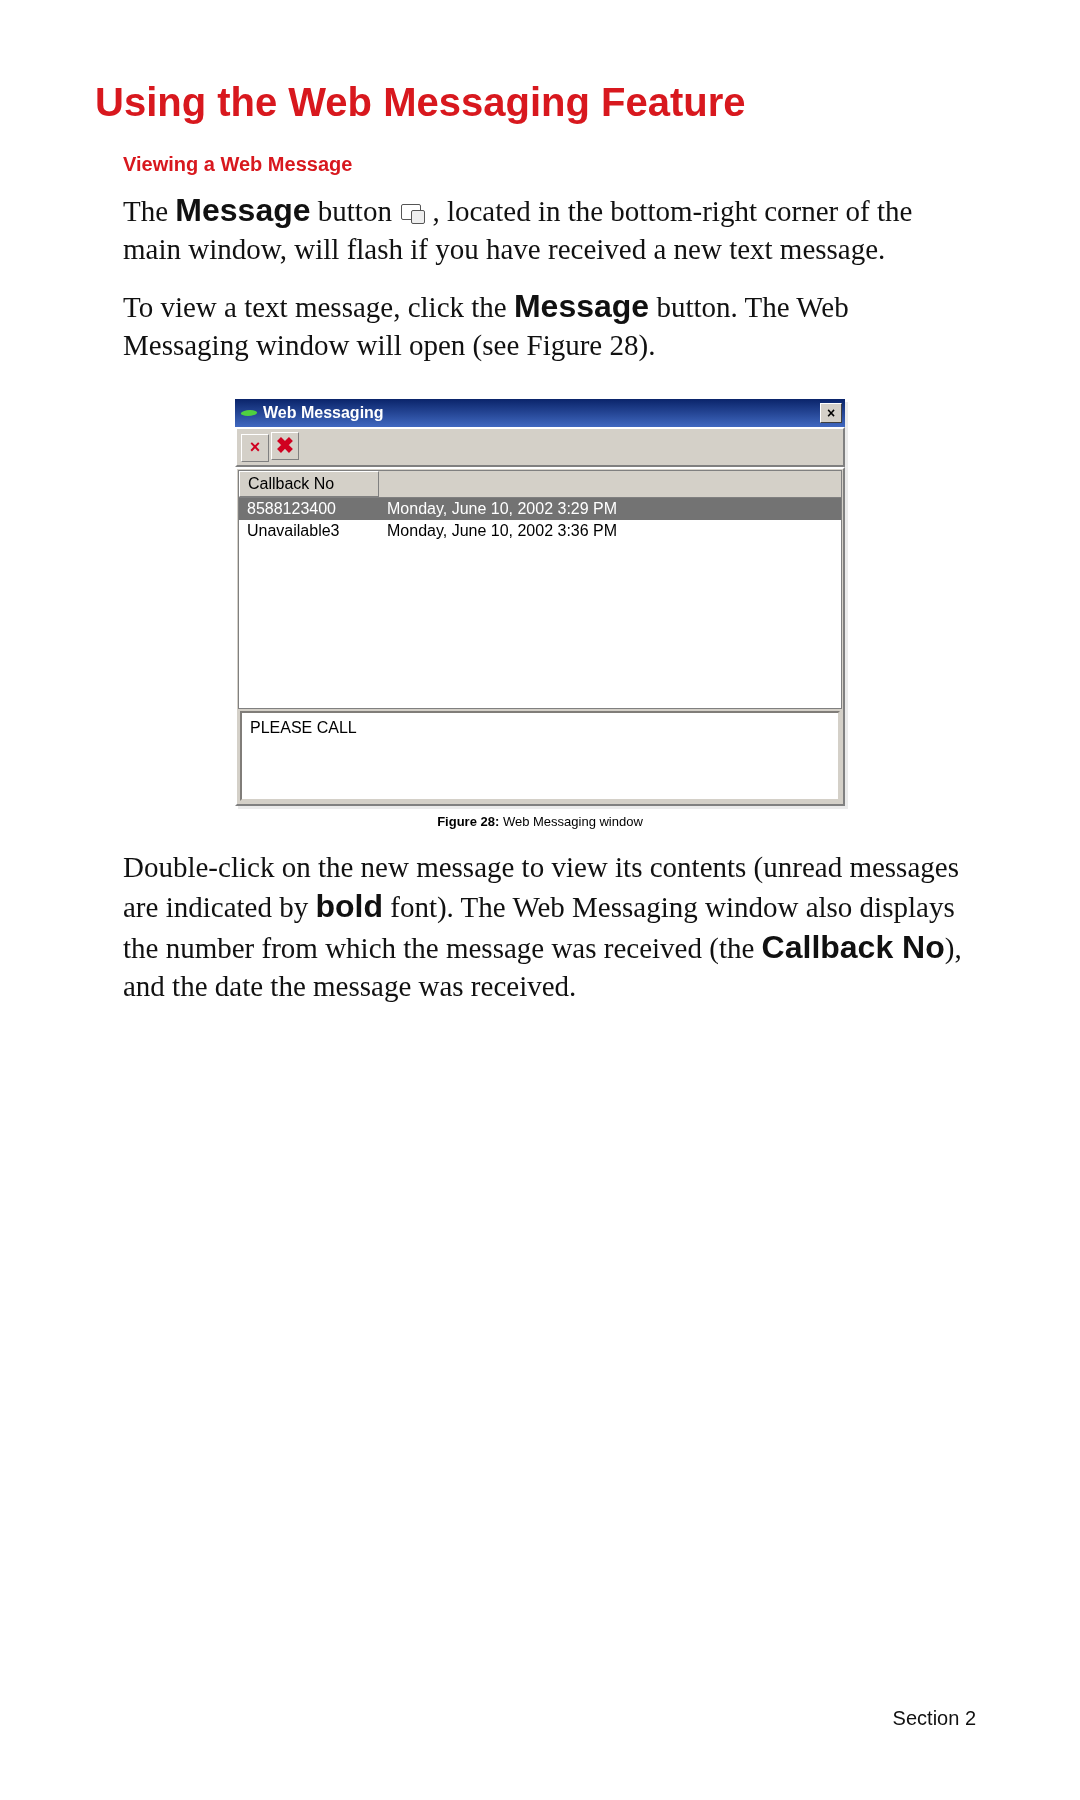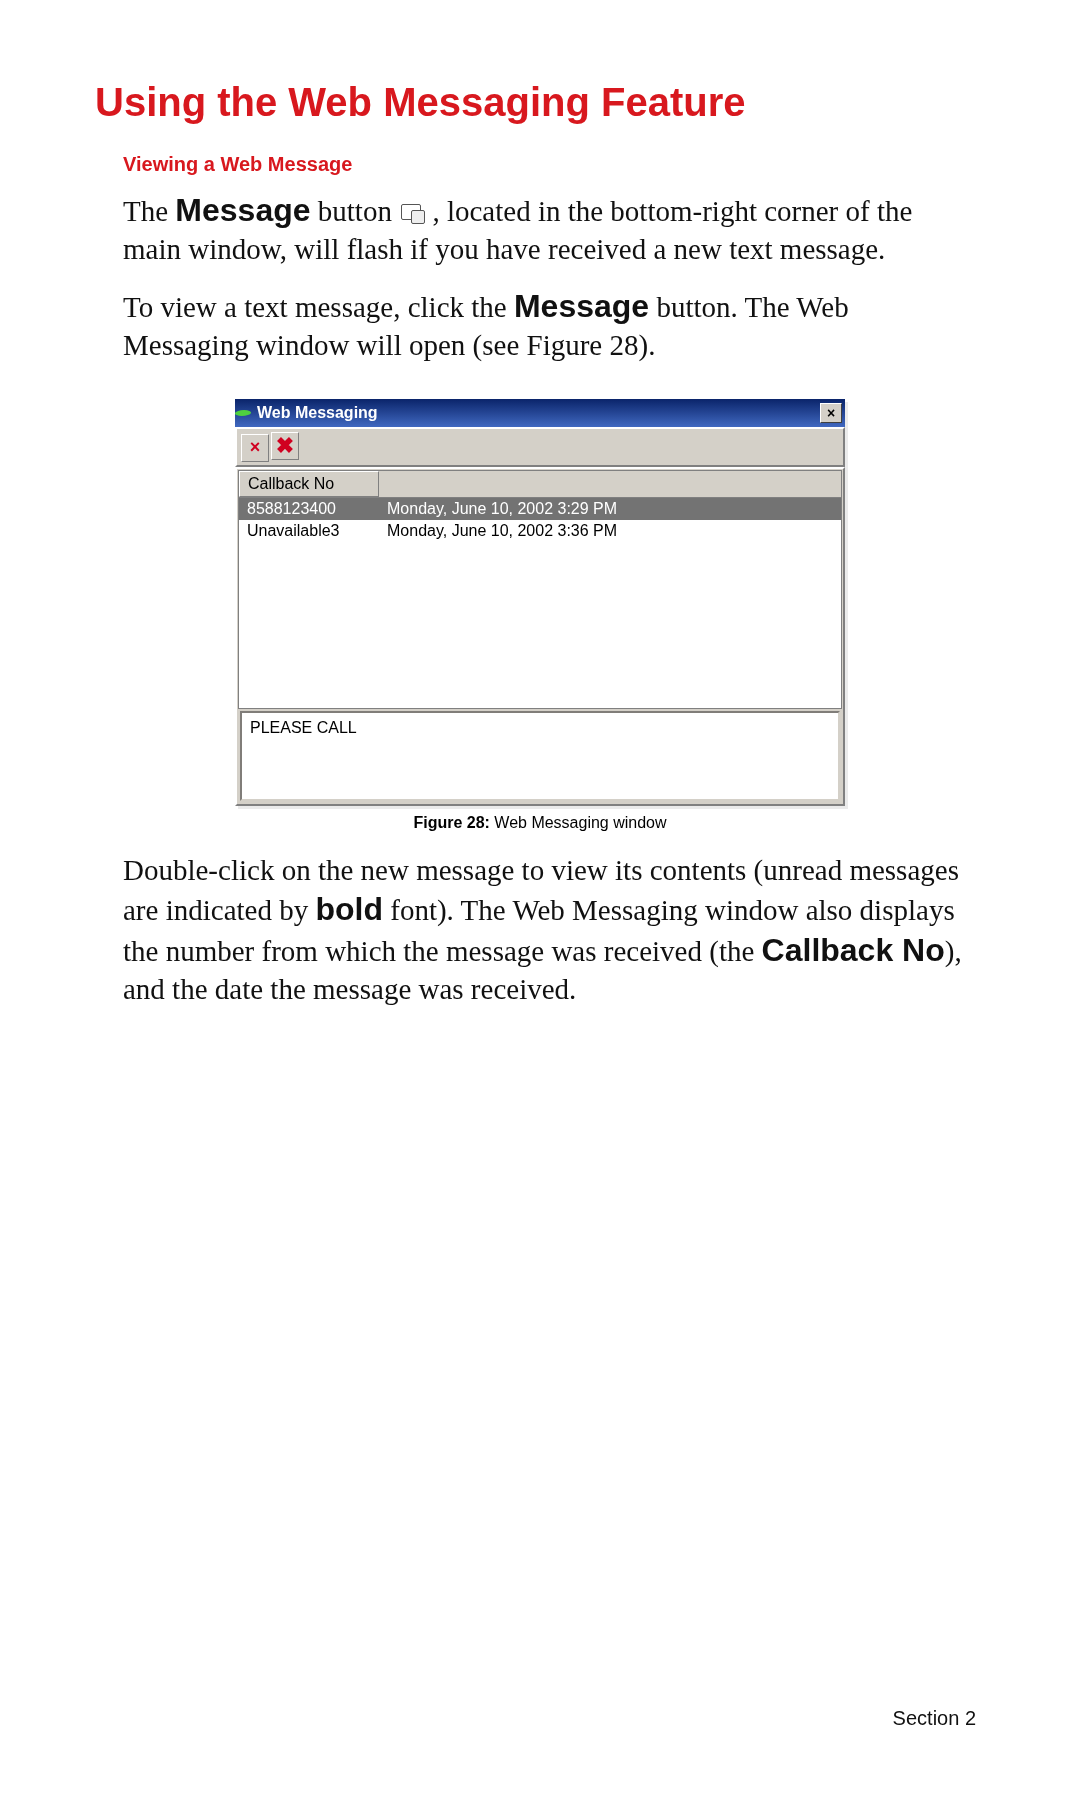--- a/index.html
+++ b/index.html
@@ -61,21 +61,21 @@
       font-family: Tahoma, Arial, sans-serif;
       font-size: 16px;
       color: #000;
     }
     .titlebar {
       background: linear-gradient(to bottom, #0a246a, #4068c0);
       color: #fff;
       display: flex;
       align-items: center;
       height: 28px;
-      padding: 0 3px 0 0;
+      padding: 0 3px 0 6px;
       font-weight: bold;
     }
     .titlebar .swoosh {
       width: 16px; height: 10px;
       border-radius: 50%;
       background: #4fd040;
       margin-right: 6px;
       transform: skewX(-20deg) scaleY(0.6);
     }
     .closebtn {
@@ -128,21 +128,21 @@
     .preview {
       border:2px inset #d4d0c8;
       background:#fff;
       height:90px;
       padding:6px 8px;
       margin:2px;
       font-family: Tahoma, Arial, sans-serif;
     }
     .caption {
       font-family: Arial, Helvetica, sans-serif;
-      font-size: 16px;
+      font-size: 13px;
       margin-top: 8px;
       text-align:center;
     }
     .caption b { font-weight:bold; }
 
     .footer {
       position: absolute;
       bottom: 70px;
       right: 104px;
       text-align: right;

